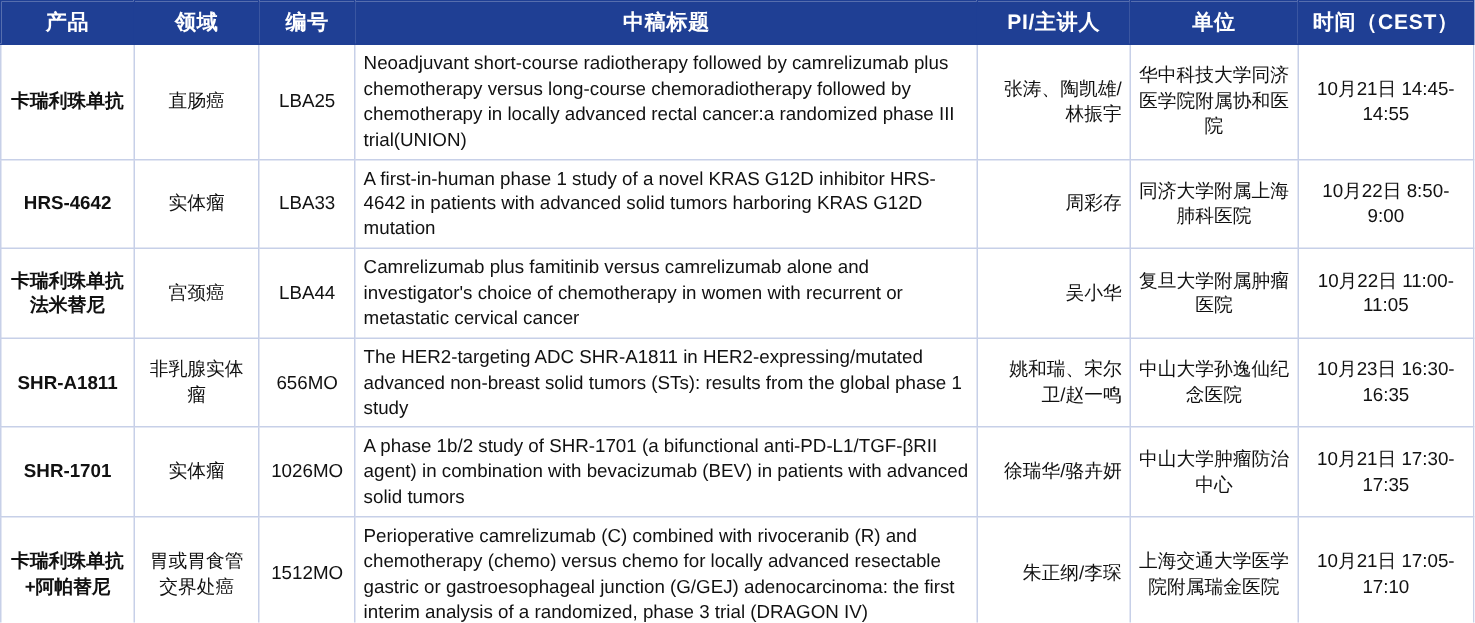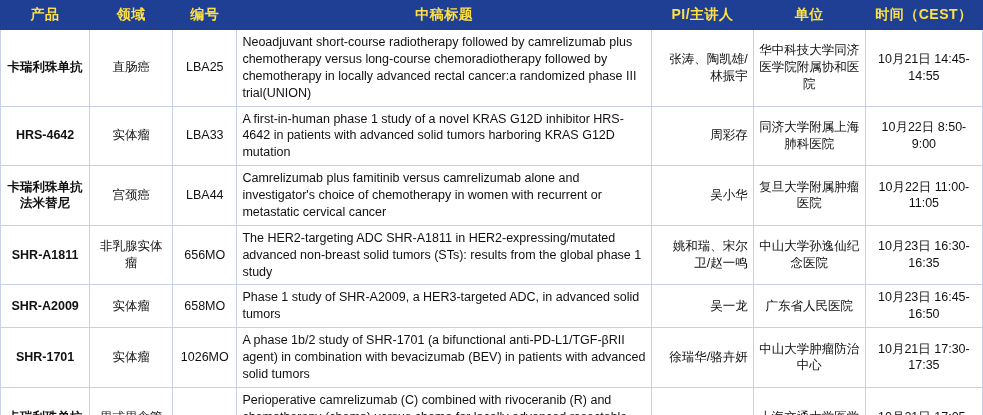--- a/index.html
+++ b/index.html
@@ -19,21 +19,21 @@
     box-sizing: border-box;
   }
   table.schedule {
     border-collapse: collapse;
     width: 983px;
     table-layout: fixed;
     border: 1px solid #1f3f94;
   }
   table.schedule th {
     background: #1f3f94;
-    color: #fde047;
+    color: #ffffff;
     font-weight: bold;
     font-size: 14px;
     text-align: center;
     padding: 5px 2px;
     border-right: 1px solid #1f3f94;
     border-bottom: 1px solid #1f3f94;
     letter-spacing: 0.5px;
   }
   table.schedule th:last-child {
     border-right: none;
@@ -146,29 +146,20 @@
       <tr>
         <td class="c-drug">SHR-A1811</td>
         <td class="c-field">非乳腺实体瘤</td>
         <td class="c-num">656MO</td>
         <td class="c-title">The HER2-targeting ADC SHR-A1811 in HER2-expressing/mutated advanced non-breast solid tumors (STs): results from the global phase 1 study</td>
         <td class="c-pi">姚和瑞、宋尔卫/赵一鸣</td>
         <td class="c-org">中山大学孙逸仙纪念医院</td>
         <td class="c-time">10月23日 16:30-16:35</td>
       </tr>
       <tr>
-        <td class="c-drug">SHR-A2009</td>
-        <td class="c-field">实体瘤</td>
-        <td class="c-num">658MO</td>
-        <td class="c-title">Phase 1 study of SHR-A2009, a HER3-targeted ADC, in advanced solid tumors</td>
-        <td class="c-pi">吴一龙</td>
-        <td class="c-org">广东省人民医院</td>
-        <td class="c-time">10月23日 16:45-16:50</td>
-      </tr>
-      <tr>
         <td class="c-drug">SHR-1701</td>
         <td class="c-field">实体瘤</td>
         <td class="c-num">1026MO</td>
         <td class="c-title">A phase 1b/2 study of SHR-1701 (a bifunctional anti-PD-L1/TGF-βRII agent) in combination with bevacizumab (BEV) in patients with advanced solid tumors</td>
         <td class="c-pi">徐瑞华/骆卉妍</td>
         <td class="c-org">中山大学肿瘤防治中心</td>
         <td class="c-time">10月21日 17:30-17:35</td>
       </tr>
       <tr>
         <td class="c-drug">卡瑞利珠单抗+阿帕替尼</td>

